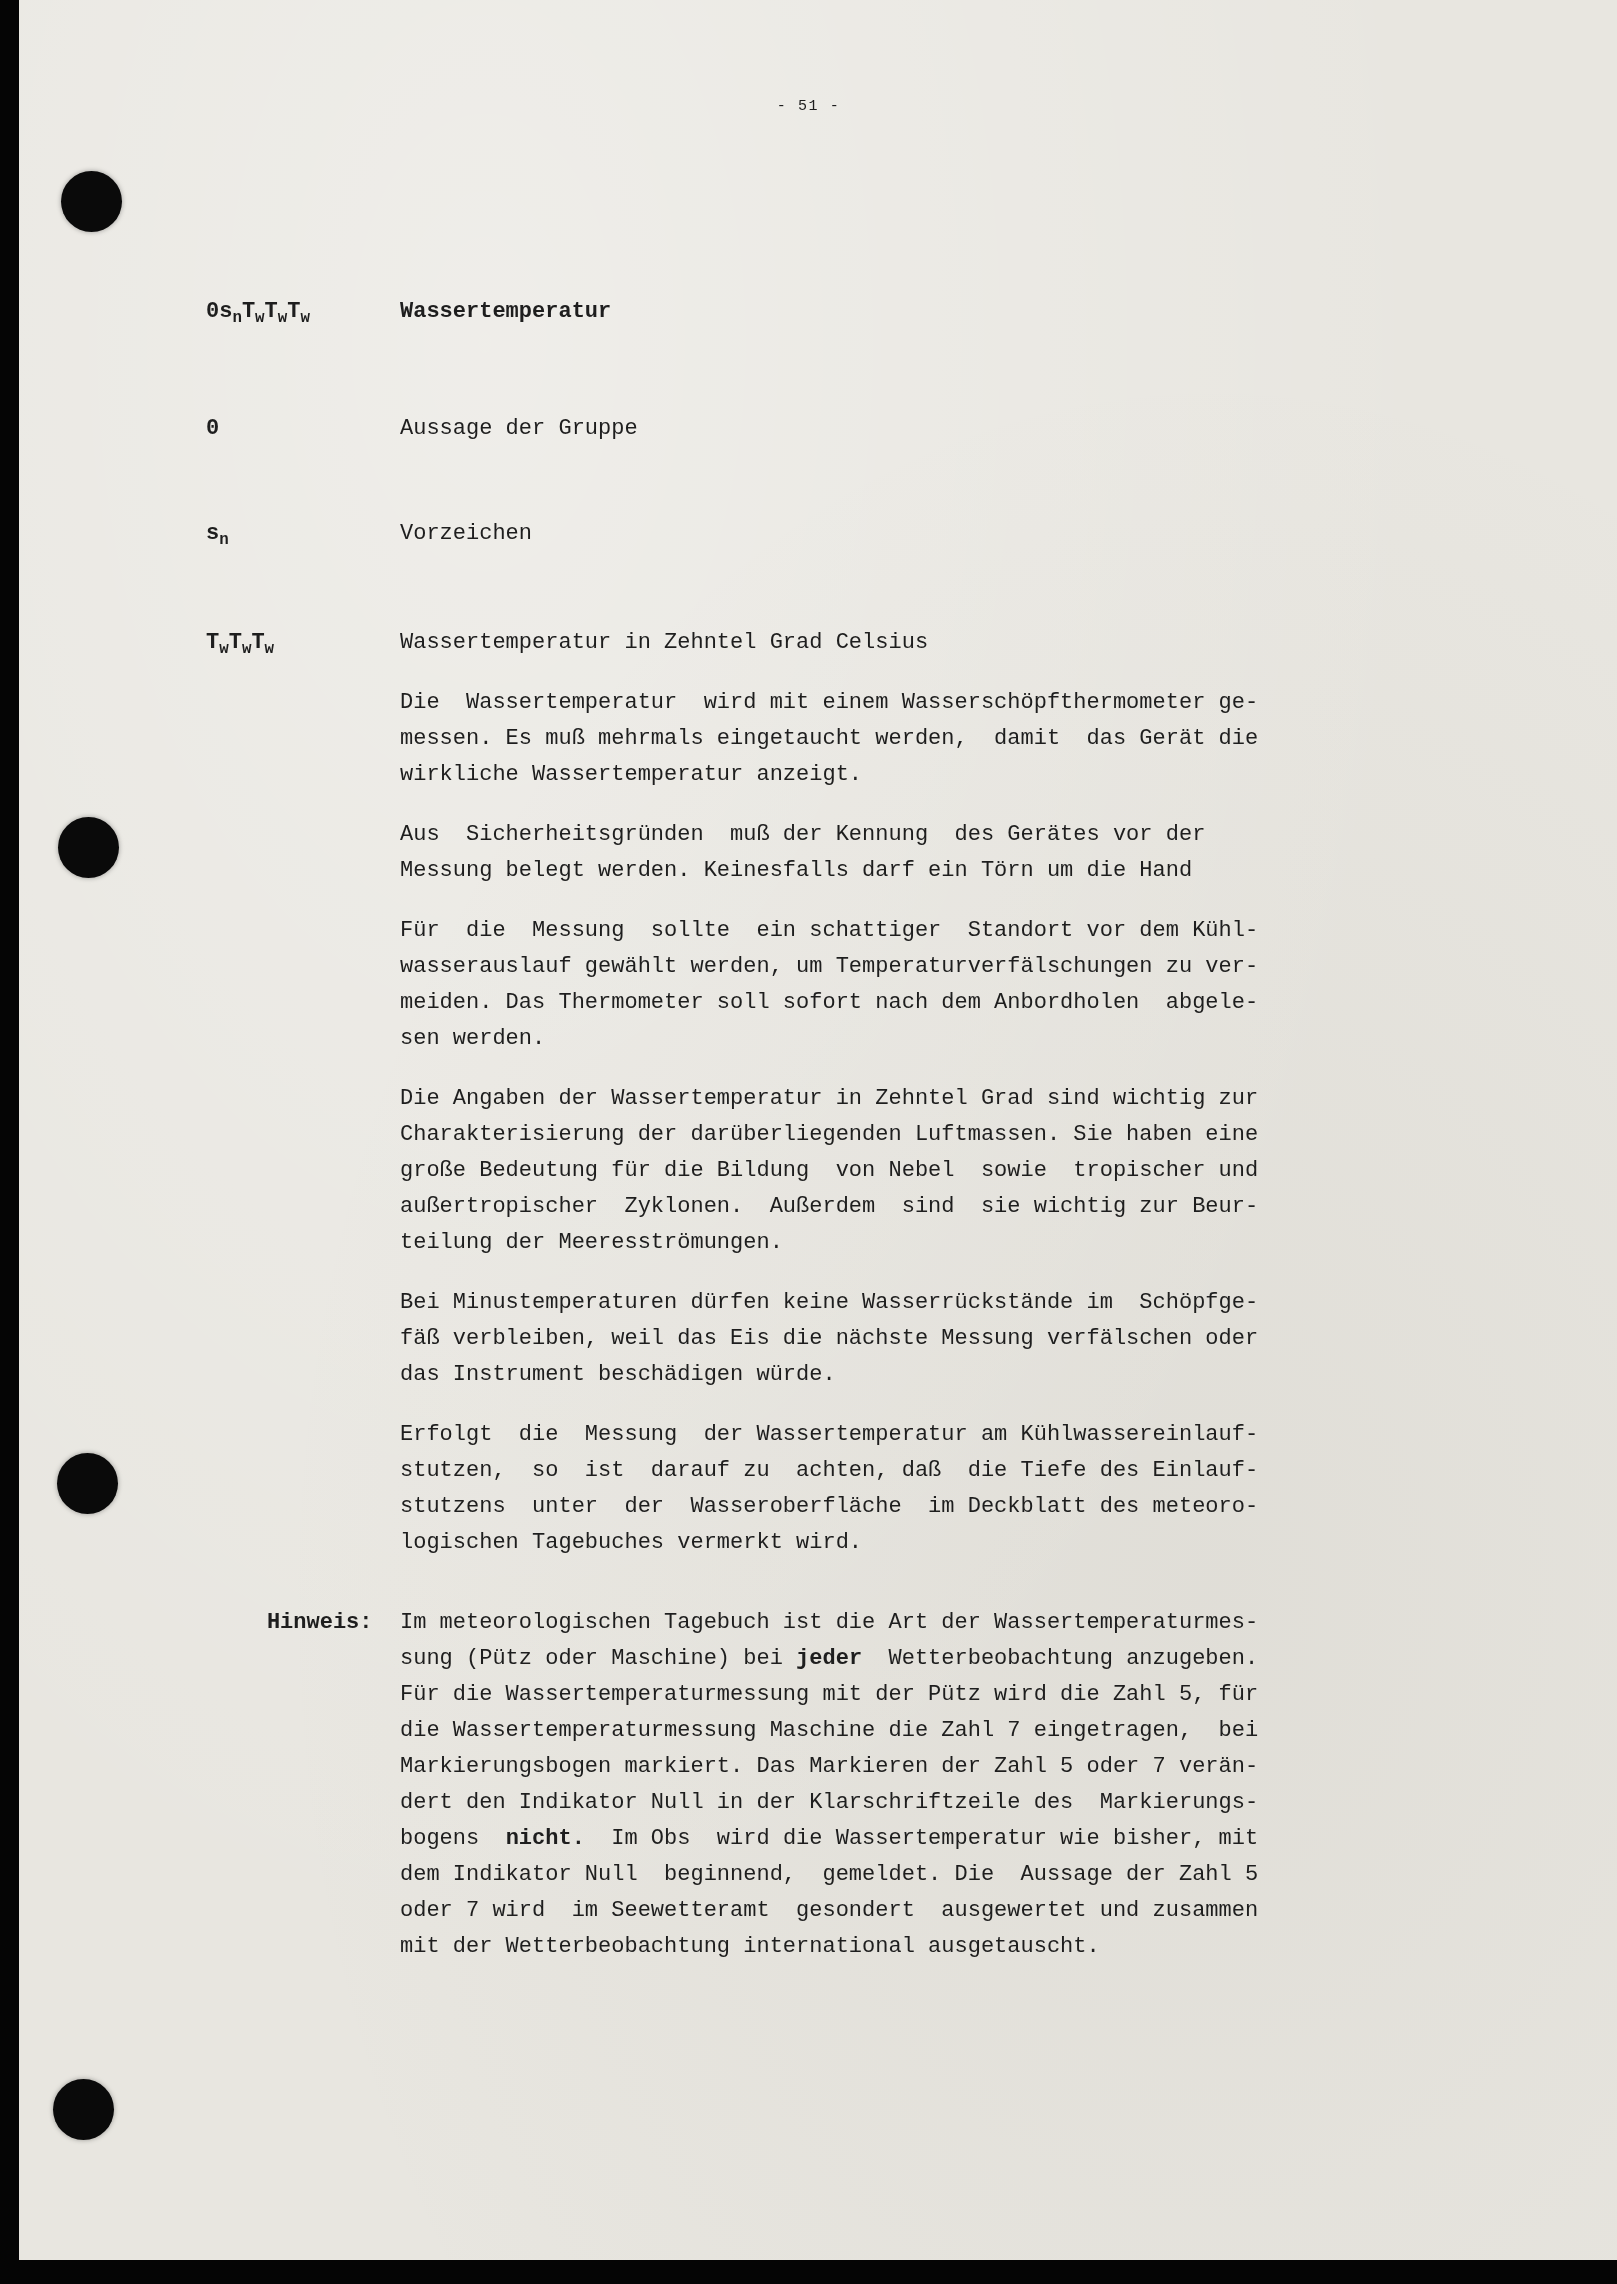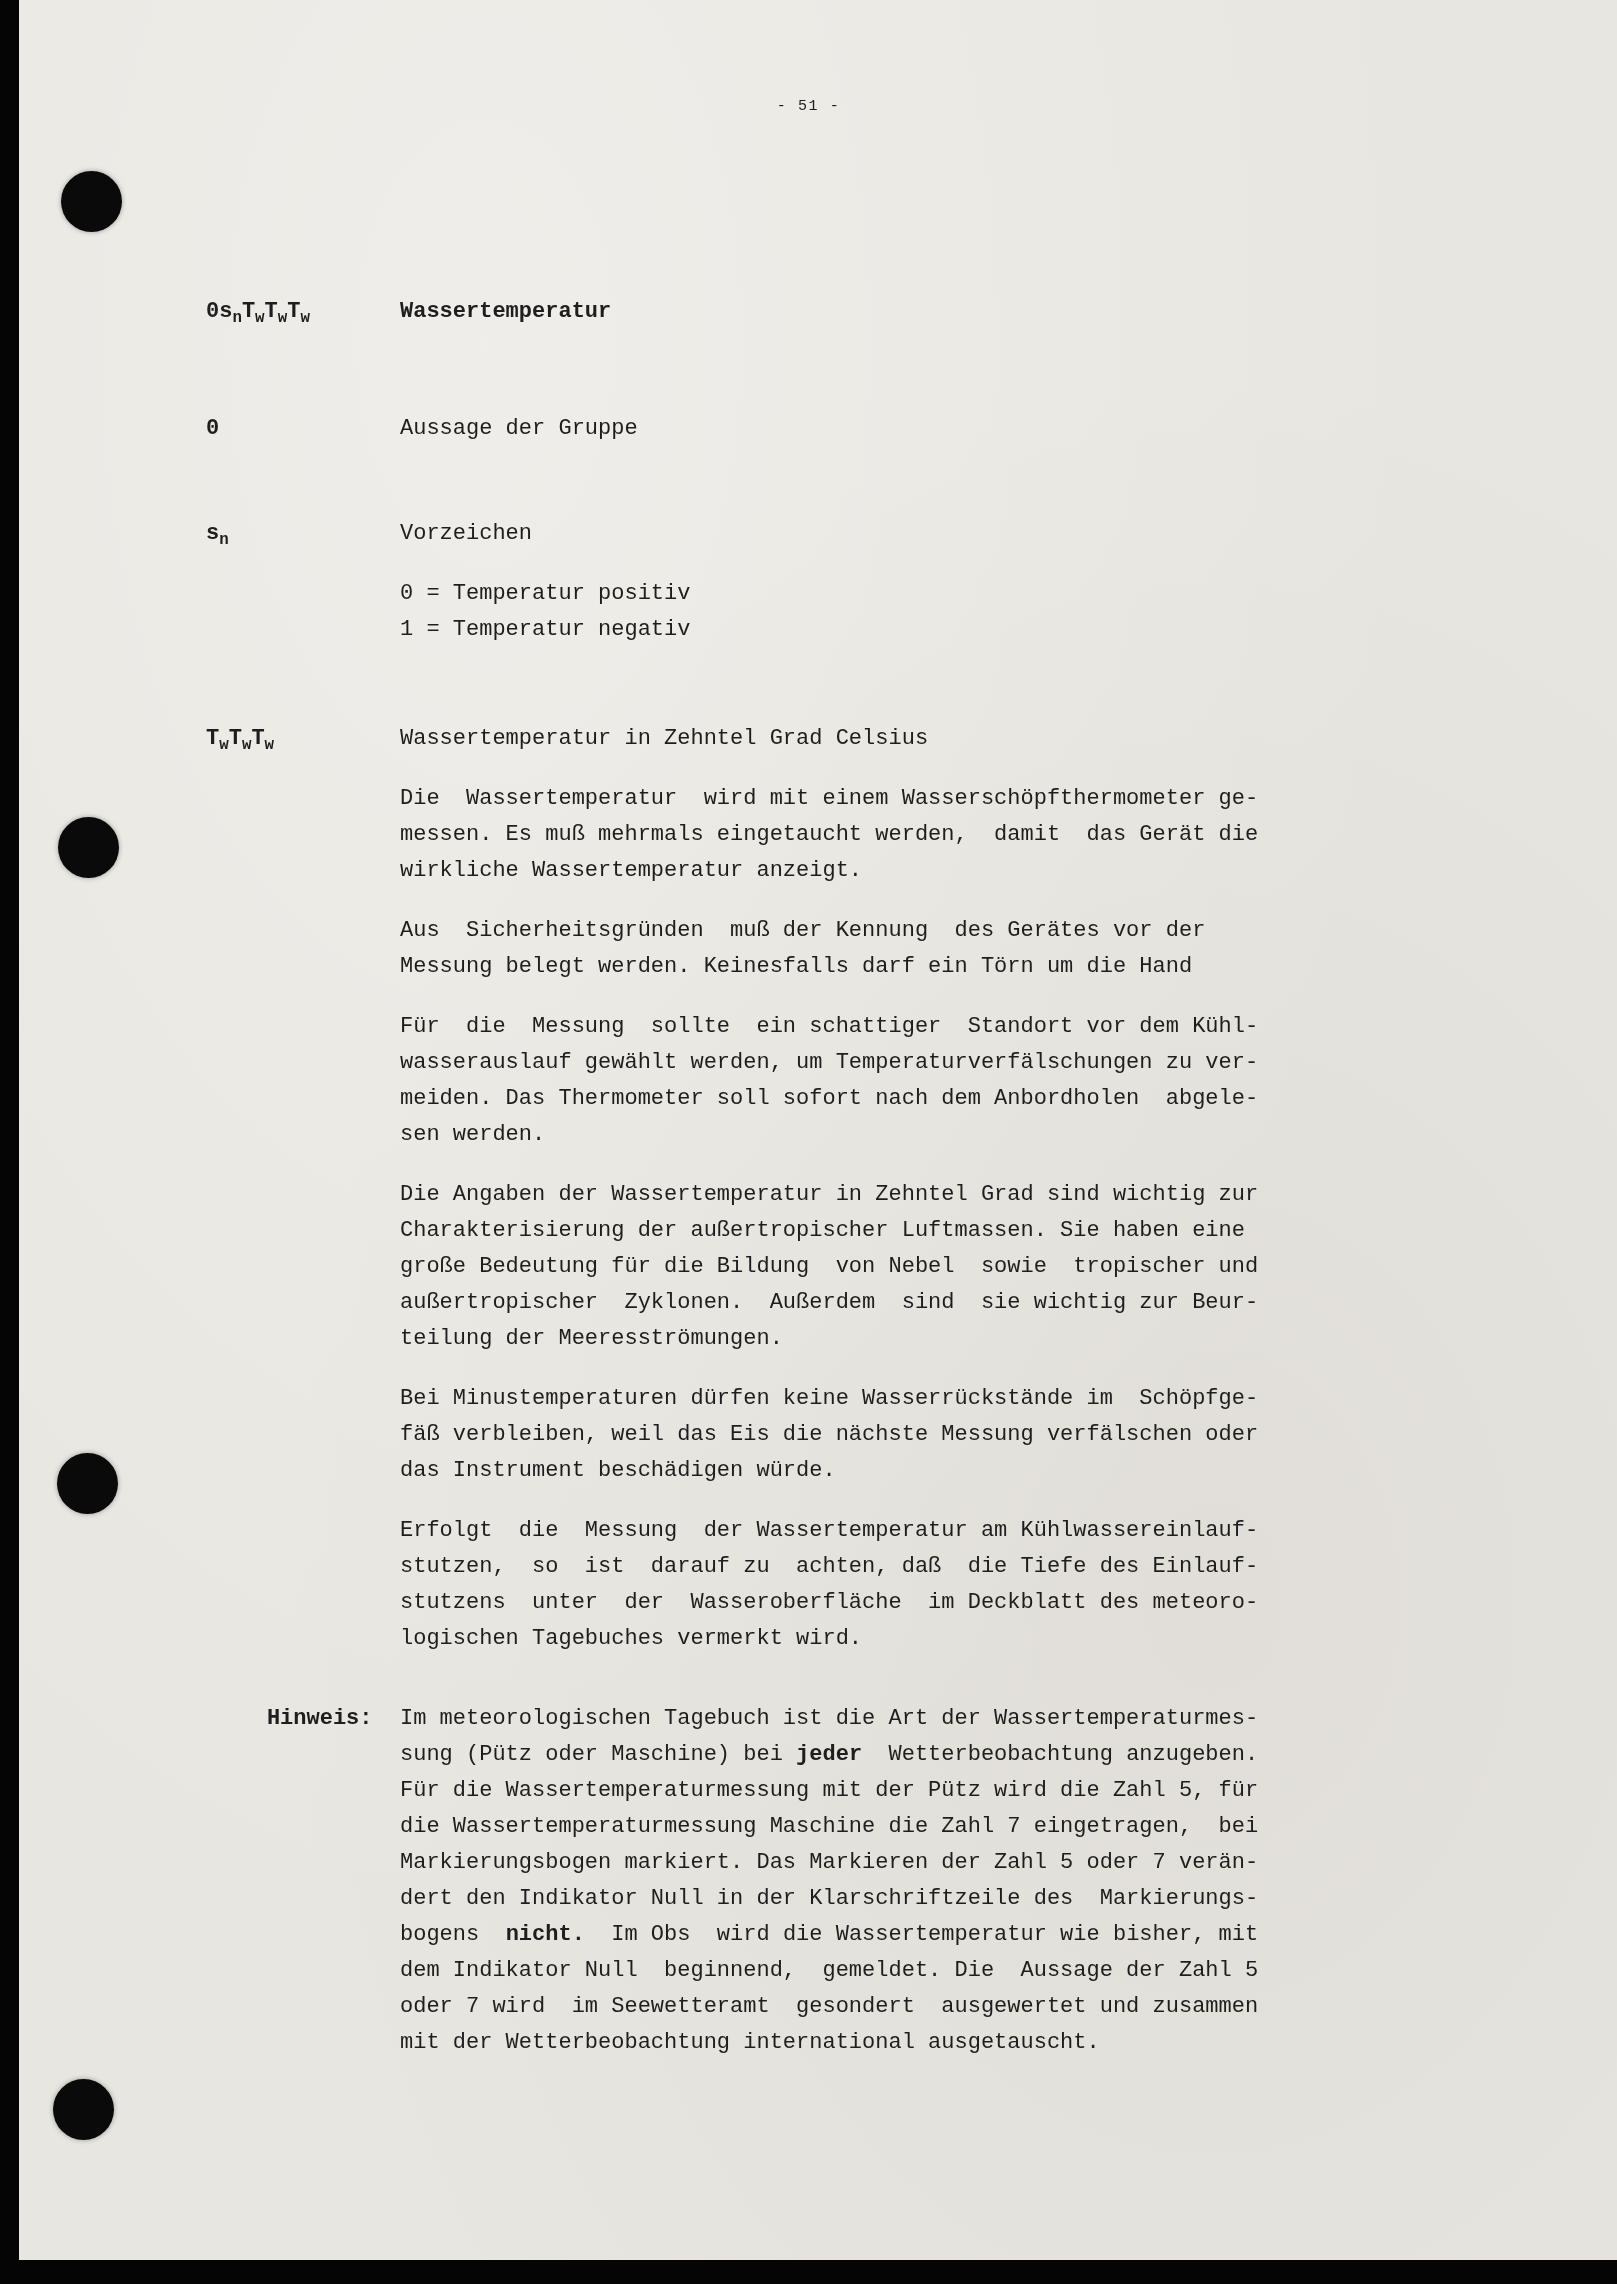--- a/index.html
+++ b/index.html
@@ -100,24 +100,20 @@
             <div class="line">Aussage der Gruppe</div>
           </div>
         </div>
       </div>
       <div class="section">
         <div class="label-cell"><span class="sym">s<span class="sub">n</span></span></div>
         <div class="body-cell">
           <div class="block">
             <div class="line">Vorzeichen</div>
           </div>
-          <div class="block">
-            <div class="line">0 = Temperatur positiv</div>
-            <div class="line">1 = Temperatur negativ</div>
-          </div>
         </div>
       </div>
       <div class="section">
         <div class="label-cell"><span class="sym">T<span class="sub">w</span>T<span class="sub">w</span>T<span class="sub">w</span></span></div>
         <div class="body-cell">
           <div class="block">
             <div class="line">Wassertemperatur in Zehntel Grad Celsius</div>
           </div>
           <div class="block">
             <div class="line">Die  Wassertemperatur  wird mit einem Wasserschöpfthermometer ge-</div>
@@ -129,21 +125,21 @@
             <div class="line">Messung belegt werden. Keinesfalls darf ein Törn um die Hand</div>
           </div>
           <div class="block">
             <div class="line">Für  die  Messung  sollte  ein schattiger  Standort vor dem Kühl-</div>
             <div class="line">wasserauslauf gewählt werden, um Temperaturverfälschungen zu ver-</div>
             <div class="line">meiden. Das Thermometer soll sofort nach dem Anbordholen  abgele-</div>
             <div class="line">sen werden.</div>
           </div>
           <div class="block">
             <div class="line">Die Angaben der Wassertemperatur in Zehntel Grad sind wichtig zur</div>
-            <div class="line">Charakterisierung der außertropischer Luftmassen. Sie haben eine</div>
+            <div class="line">Charakterisierung der darüberliegenden Luftmassen. Sie haben eine</div>
             <div class="line">große Bedeutung für die Bildung  von Nebel  sowie  tropischer und</div>
             <div class="line">außertropischer  Zyklonen.  Außerdem  sind  sie wichtig zur Beur-</div>
             <div class="line">teilung der Meeresströmungen.</div>
           </div>
           <div class="block">
             <div class="line">Bei Minustemperaturen dürfen keine Wasserrückstände im  Schöpfge-</div>
             <div class="line">fäß verbleiben, weil das Eis die nächste Messung verfälschen oder</div>
             <div class="line">das Instrument beschädigen würde.</div>
           </div>
           <div class="block">

